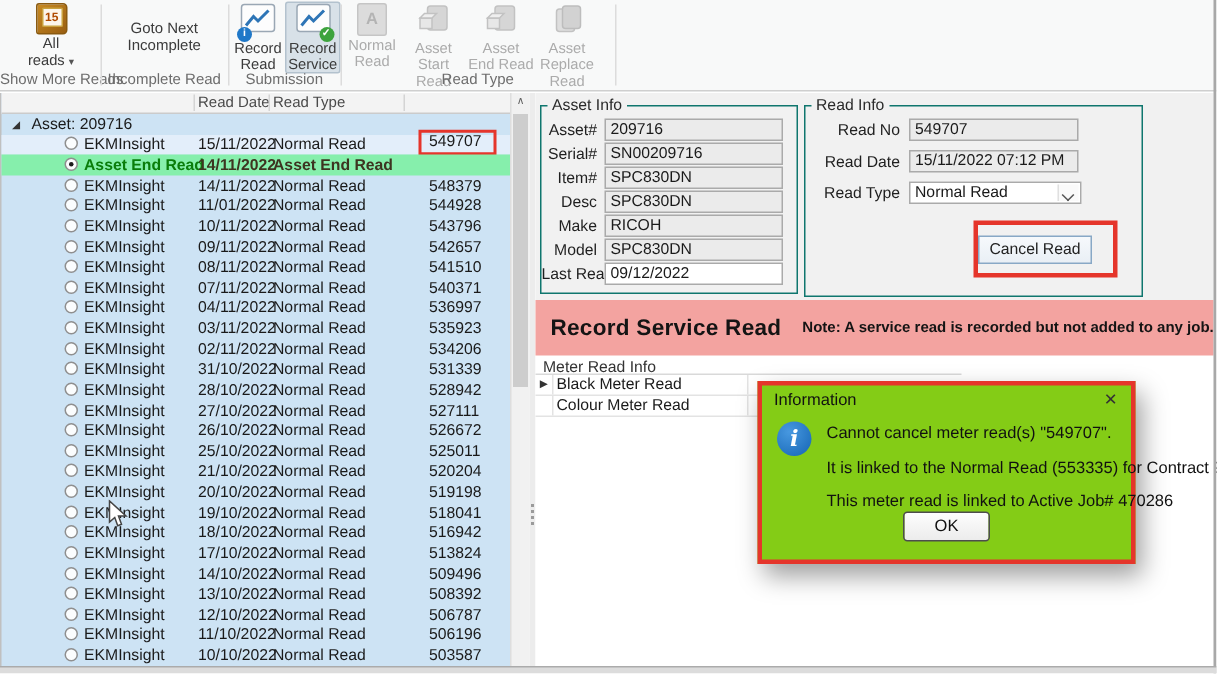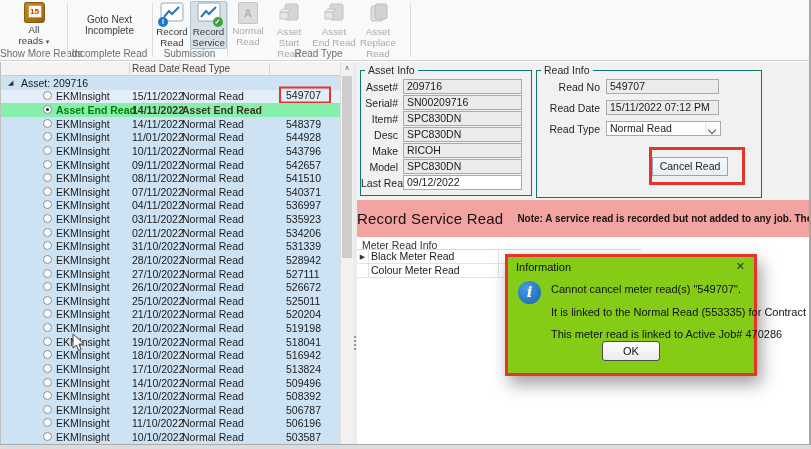--- a/index.html
+++ b/index.html
@@ -70,21 +70,21 @@
   .combo-arrow{position:absolute;right:1px;top:1px;bottom:1px;width:13px;background:#fafafa;border-left:1px solid #e0e0e0;}
   .combo-arrow::after{content:'';position:absolute;left:3px;top:4px;width:5px;height:5px;
     border-right:1.5px solid #555;border-bottom:1.5px solid #555;transform:rotate(45deg);}
   .cancel-wrap{position:absolute;left:84px;top:76px;width:90px;height:32px;border:3px solid var(--red,#e5352b);
     display:flex;align-items:center;justify-content:flex-start;background:transparent;margin-left:28px;}
   .win-btn{width:76px;height:19px;background:linear-gradient(#f6f9fc,#e9eff5);border:1px solid #88a8c6;
     font-size:10.5px;font-family:"Liberation Sans",sans-serif;color:#222;}
   
   .banner{position:absolute;left:0;top:138px;width:452px;height:37px;background:var(--pink,#f3a3a0);
     display:flex;align-items:center;overflow:hidden;white-space:nowrap;}
-  .banner .bt{font-size:15px;font-weight:normal;color:#141414;letter-spacing:.2px;}
+  .banner .bt{font-size:15px;font-weight:bold;color:#141414;margin-left:10px;letter-spacing:.2px;}
   .banner .bn{font-size:10px;font-weight:bold;color:#141414;margin-left:14px;}
   
   .meter-label{position:absolute;left:5px;top:177px;font-size:10.5px;color:#333;}
   .mtable{position:absolute;left:0;top:187px;width:284px;border-top:1px solid #d9d9d9;background:#fff;}
   .mrow{position:relative;height:13px;border-bottom:1px solid #e3e3e3;font-size:10.5px;}
   .mrow .ind{position:absolute;left:0;top:0;width:11px;height:13px;border-right:1px solid #e3e3e3;
     font-size:7px;color:#333;text-align:center;line-height:13px;}
   .mrow .n{position:absolute;left:14px;top:0;line-height:13px;white-space:nowrap;}
   .mrow .vsepline{position:absolute;left:141px;top:0;bottom:0;width:1px;background:#e3e3e3;}
   .mhead{color:#4a4a4a;}

